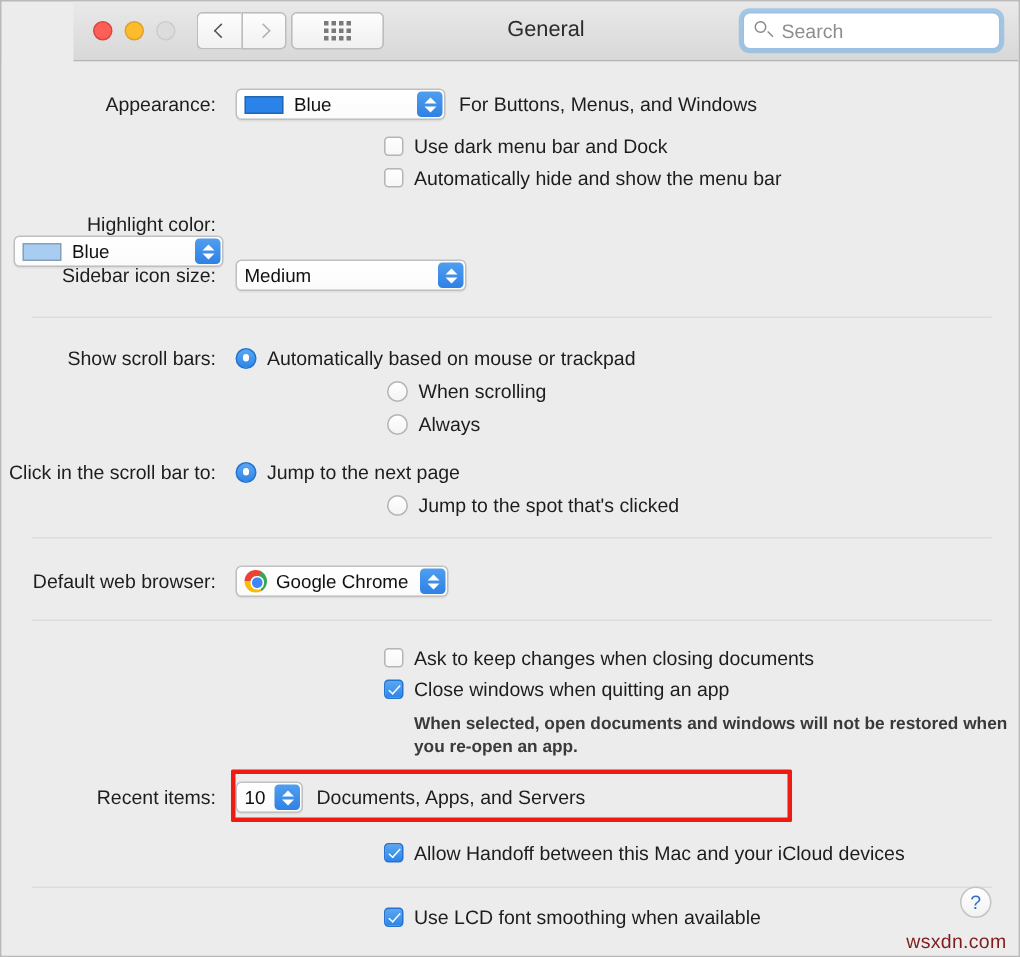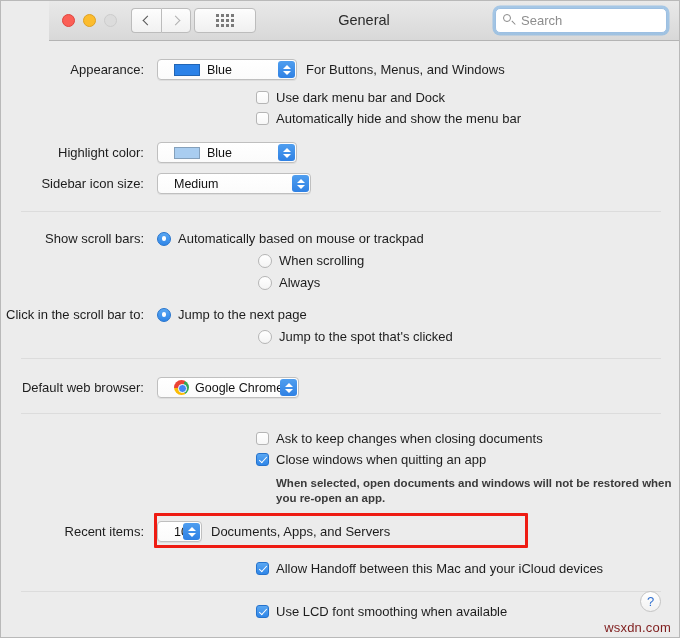--- a/index.html
+++ b/index.html
@@ -192,21 +192,21 @@
 
   
   .popup {
     height: 21px;
     background: linear-gradient(to bottom, #ffffff, #fbfbfb);
     border: 1px solid #bfbfbf;
     border-radius: 4px;
     box-sizing: border-box;
     display: flex;
     align-items: center;
-    padding-left: 16px;
+    padding-left: 5px;
     position: relative;
     font-size: 12.5px;
     color: #111;
     box-shadow: 0 1px 0 rgba(0,0,0,0.06);
   }
   .popup .stepper {
     position: absolute;
     right: 1px;
     top: 1px;
     bottom: 1px;
@@ -440,21 +440,21 @@
       </span>
     </div>
 
     <div class="row" style="left:255px; top:49px;">
       <span class="check">
         <span class="box"></span>
         <span>Use dark menu bar and Dock</span>
       </span>
     </div>
 
-    <div class="row" style="left:0; top:101px;">
+    <div class="row" style="left:0; top:101px;flex-direction:column;">
       <span class="label">Highlight color:</span>
       <div class="popup" style="width:140px;">
         <span class="swatch" style="background:#a9cdf0"></span>
         <span>Blue</span>
         <span class="stepper">
           <i class="up"></i>
             <i class="down"></i>
         </span>
       </div>
     </div>

